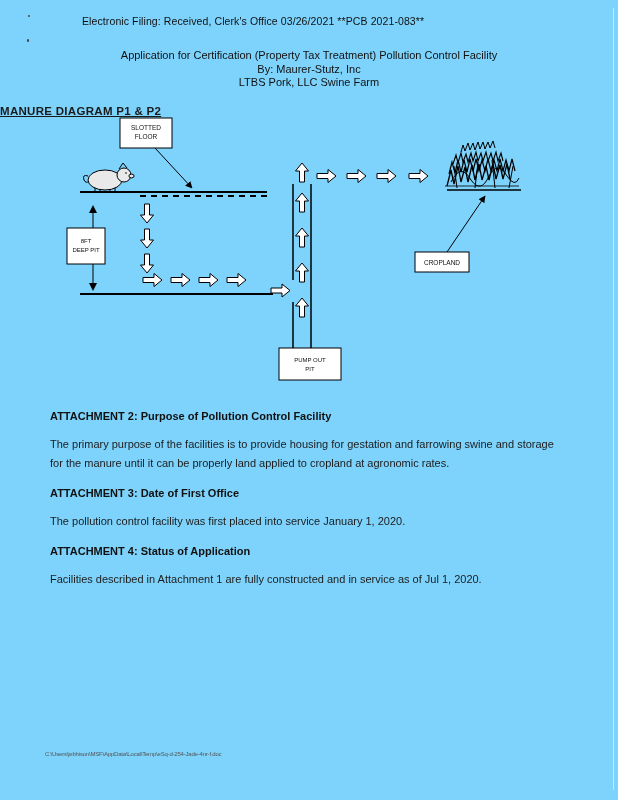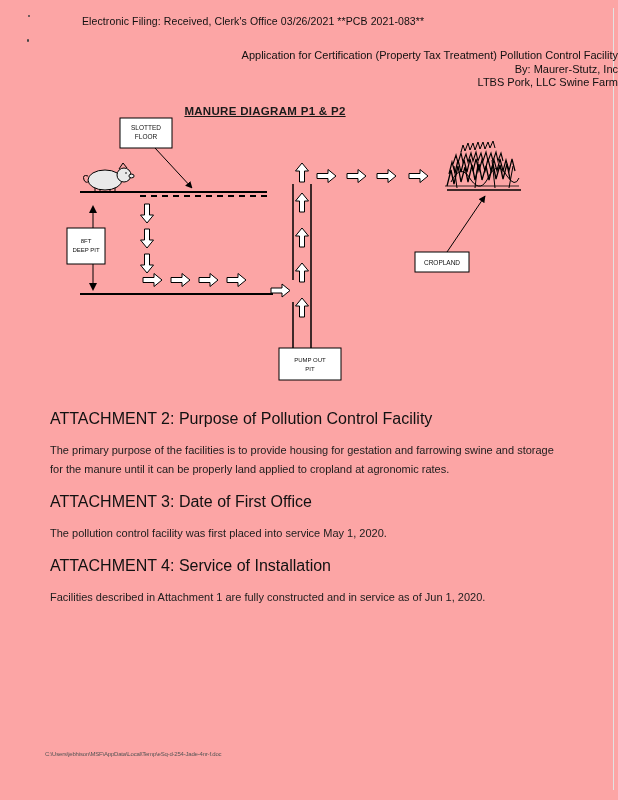--- a/index.html
+++ b/index.html
@@ -1,35 +1,35 @@
 <!DOCTYPE html>
 <html><head>
 <meta charset="utf-8">
 <style>
   html,body{margin:0;padding:0;background:#ffffff;}
   .page{
-    position:relative;width:618px;height:800px;background:#fca5a5;overflow:hidden;
+    position:relative;width:618px;height:800px;background:#7dd3fc;overflow:hidden;
     font-family:"Liberation Sans","DejaVu Sans",sans-serif;color:#1a1a1a;
   }
   .scan-dot{position:absolute;background:#444;border-radius:1px;}
   .edge-line{position:absolute;right:4px;top:8px;width:1px;height:782px;background:#e2e2e2;}
   .filing-header{
     position:absolute;left:82px;top:15px;font-size:10.5px;letter-spacing:.1px;color:#111;
   }
   .title-block{
-    position:absolute;left:0;top:49px;width:618px;text-align:right;
+    position:absolute;left:0;top:49px;width:618px;text-align:center;
     font-size:11px;line-height:13.5px;color:#111;
   }
   .diagram-title{
-    position:absolute;left:0;top:105px;width:530px;text-align:center;
+    position:absolute;left:0;top:105px;width:530px;
     font-size:11.5px;font-weight:bold;text-decoration:underline;letter-spacing:.3px;
   }
   .diagram-svg{position:absolute;left:55px;top:112px;}
   .sections{position:absolute;left:50px;top:410px;width:514px;}
-  .sections h3{font-size:16px;font-weight:normal;margin:0 0 13px 0;color:#111;}
+  .sections h3{font-size:11px;font-weight:bold;margin:0 0 13px 0;color:#111;}
   .sections p{font-size:11px;line-height:19px;margin:0 0 14px 0;color:#1c1c1c;}
   .footer-path{
     position:absolute;left:45px;top:751px;font-size:6px;color:#555;letter-spacing:-.2px;
     font-family:"Liberation Sans","DejaVu Sans",sans-serif;
   }
   svg text{font-family:"Liberation Sans","DejaVu Sans",sans-serif;fill:#111;}
 </style>
 </head>
 <body>
 
@@ -135,20 +135,20 @@
 
     <rect x="224" y="236" width="62" height="32" fill="#fff" stroke="#000"></rect>
     <text x="255" y="250" font-size="6" text-anchor="middle">PUMP OUT</text>
     <text x="255" y="259" font-size="6" text-anchor="middle">PIT</text>
   </svg>
 
   <div class="sections">
     <h3>ATTACHMENT 2: Purpose of Pollution Control Facility</h3>
     <p>The primary purpose of the facilities is to provide housing for gestation and farrowing swine and storage for the manure until it can be properly land applied to cropland at agronomic rates.</p>
     <h3>ATTACHMENT 3: Date of First Office</h3>
-    <p>The pollution control facility was first placed into service May 1, 2020.</p>
-    <h3>ATTACHMENT 4: Service of Installation</h3>
-    <p>Facilities described in Attachment 1 are fully constructed and in service as of Jun 1, 2020.</p>
+    <p>The pollution control facility was first placed into service January 1, 2020.</p>
+    <h3>ATTACHMENT 4: Status of Application</h3>
+    <p>Facilities described in Attachment 1 are fully constructed and in service as of Jul 1, 2020.</p>
   </div>
 
   <div class="footer-path">C:\Users\jebhison\MSF\AppData\Local\Temp\eSq-d-254-Jade-4nr-f.doc</div>
 
 </div>
 
 </body></html>

